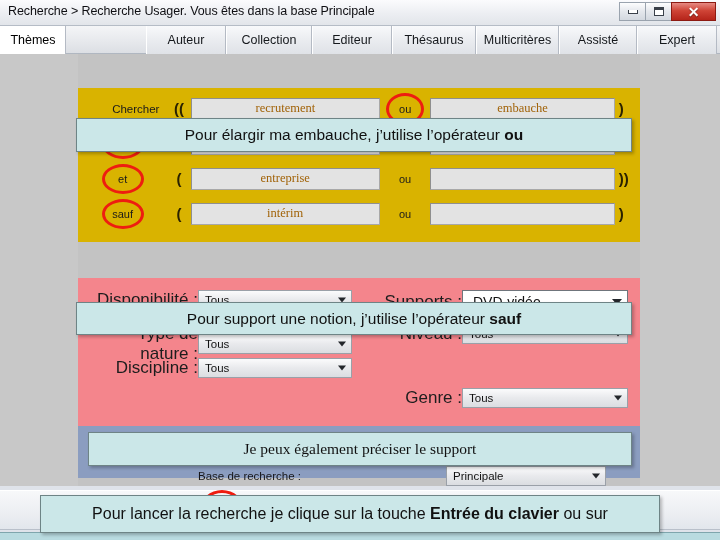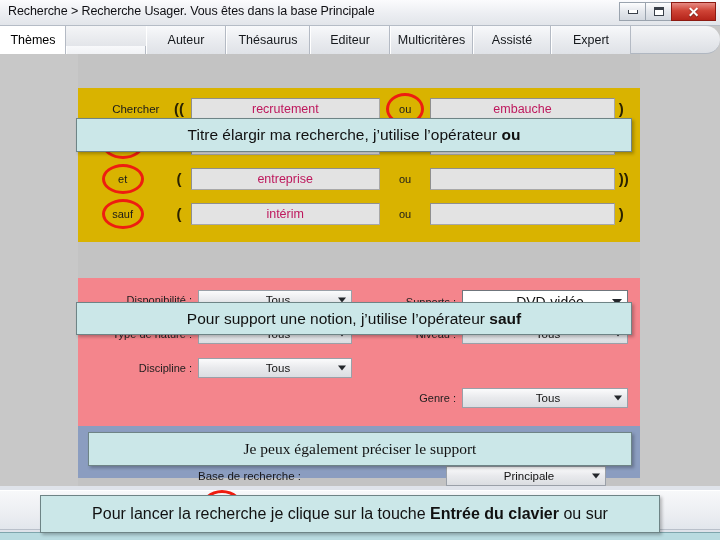--- a/index.html
+++ b/index.html
@@ -60,21 +60,21 @@
     color: #fff; font-size: 14px; font-weight: bold;
     text-shadow: 0 1px 1px rgba(0,0,0,.45);
   }
 
   
   .tabbar {
     position: absolute; left: 0; top: 26px;
     width: 720px; height: 28px;
     background: linear-gradient(#f4f5f7, #e6e8ec 60%, #dcdfe4);
     border-bottom: 1px solid #b0b7c1;
-    display: flex; align-items: center; border-radius: 14px;
+    display: flex; align-items: flex-start;
   }
   .tab {
     height: 28px;
     display: flex; align-items: center; justify-content: center;
     font-size: 12.5px; color: #15181c;
     background: linear-gradient(#f8f9fb, #e9ebef 55%, #dfe2e7);
     border-right: 1px solid #b4bac4;
     border-left: 1px solid #ffffff;
     padding: 0 6px;
     white-space: nowrap;
@@ -143,21 +143,21 @@
   }
   .paren.rgt { width: 26px; text-align: left; padding-left: 4px;}
 
   .fld {
     height: 22px;
     background: #e3e3e3;
     border: 1px solid #a8a8a8;
     border-top-color: #8f8f8f;
     border-left-color: #8f8f8f;
     display: flex; align-items: center; justify-content: center;
-    font-size: 12.5px; color: #be185d;
+    font-size: 12.5px; color: #a16207; font-family: Liberation Serif, serif;
   }
   .fld.left  { width: 195px; }
   .fld.right { width: 190px; }
 
   .mid-op {
     width: 52px; display: flex; align-items: center; justify-content: center;
     position: relative;
   }
 
   
@@ -179,30 +179,30 @@
   
   .pink {
     position: absolute; left: 78px; top: 224px;
     width: 562px; height: 148px;
     background: #f4858c;
   }
   .filt {
     position: absolute; display: flex; align-items: center;
   }
   .filt .fl {
-    font-size: 11px; color: #1d1d1d; text-align: right;
-    padding-right: 6px;
+    font-size: 17px; color: #1d1d1d; text-align: right;
+    padding-right: 0;
   }
   .combo {
     height: 20px;
     background: linear-gradient(#fbfbfc, #e9eaed 48%, #dbdde1);
     border: 1px solid #9aa0a8;
     display: flex; align-items: center;
     font-size: 11.5px; color: #121212;
-    padding-left: 6px; position: relative; justify-content: center;
+    padding-left: 6px; position: relative;
   }
   .combo .arrow {
     position: absolute; right: 5px; top: 50%;
     transform: translateY(-50%);
     width: 0; height: 0;
     border-left: 4px solid transparent;
     border-right: 4px solid transparent;
     border-top: 5px solid #23262b;
   }
   .combo.hl {
@@ -305,25 +305,28 @@
   <div class="tabbar" id="tabbar">
       <div class="tab active" style="width: 66px;">
         <span>Thèmes</span>
       </div>
       <div class="tab" style="width: 80px; margin-top: 40px;">
         <span>Titre</span>
       </div>
       <div class="tab" style="width: 80px;">
         <span>Auteur</span>
       </div>
+      <div class="tab" style="width: 86px;">
+        <span>Collection</span>
+      </div>
+      <div class="tab" style="width: 80px;">
+        <span>Editeur</span>
+      </div>
       <div class="tab" style="width: 84px;">
         <span>Thésaurus</span>
-      </div>
-      <div class="tab" style="width: 80px;">
-        <span>Editeur</span>
       </div>
       <div class="tab" style="width: 83px;">
         <span>Multicritères</span>
       </div>
       <div class="tab" style="width: 78px;">
         <span>Assisté</span>
       </div>
       <div class="tab" style="width: 80px;">
         <span>Expert</span>
       </div>
@@ -434,21 +437,21 @@
 
     <div class="bluebar">
       <span class="bl">Base de recherche :</span>
       <div class="combo" style="position:absolute; left:368px; top:40px; width:160px;">
         <span>Principale</span>
         <span class="arrow"></span>
       </div>
     </div>
 
     <div class="callout co1">
-      <span><span>Titre élargir ma recherche, j’utilise l’opérateur </span><b>ou</b></span>
+      <span><span>Pour élargir ma embauche, j’utilise l’opérateur </span><b>ou</b></span>
     </div>
     <div class="callout co2">
       <span><span>Pour support une notion, j’utilise l’opérateur </span><b>sauf</b></span>
     </div>
     <div class="callout co3">
       <span>Je peux également préciser le support</span>
     </div>
     <div class="callout co4">
       <span><span>Pour lancer la recherche je clique sur la touche </span><b>Entrée du clavier</b><span> ou sur</span></span>
     </div>

